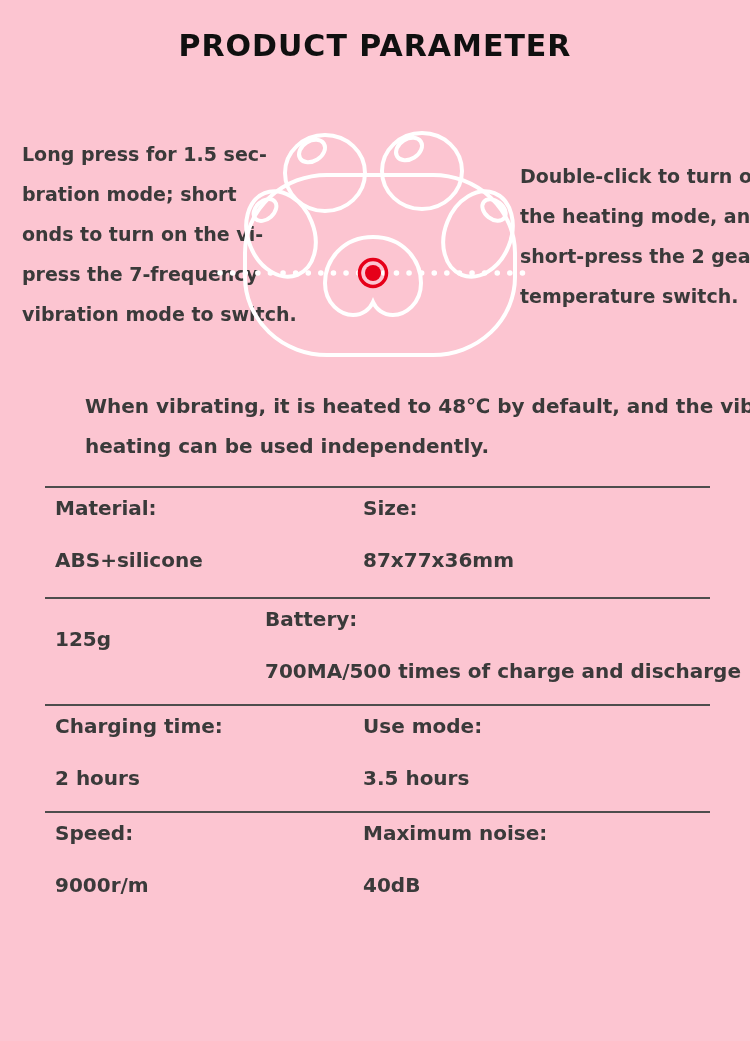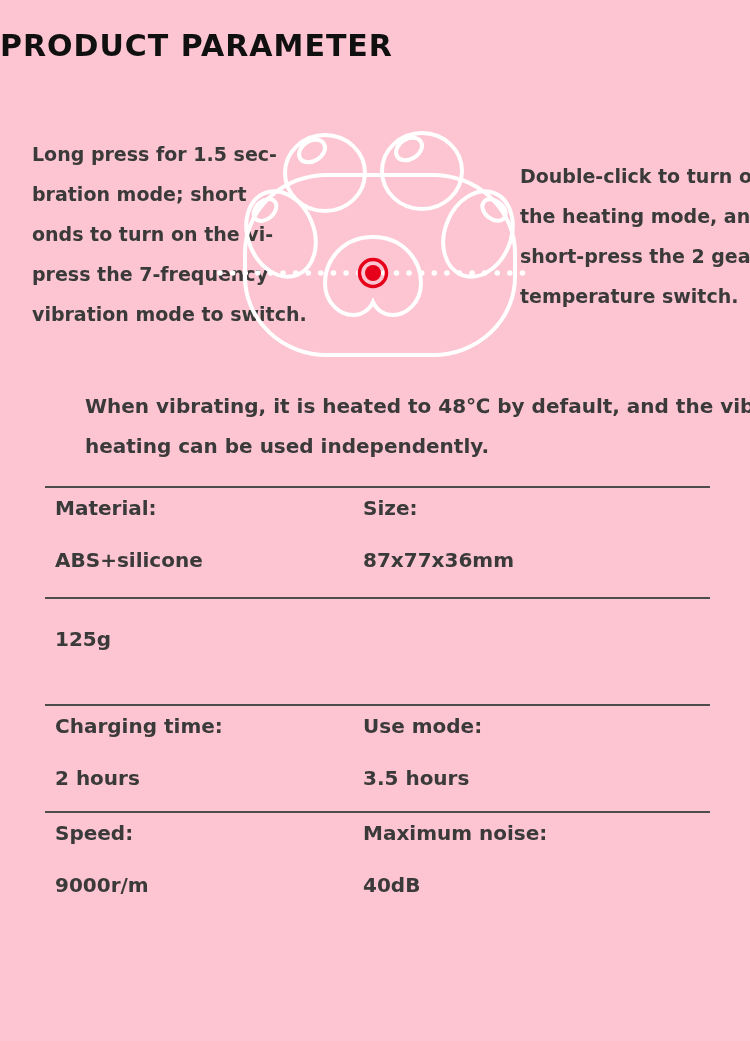--- a/index.html
+++ b/index.html
@@ -4,26 +4,26 @@
 <style>
   html,body { margin:0; padding:0; }
   .page {
     position:relative; width:750px; height:1041px; overflow:hidden;
     background:#fcc5d1;
     font-family:"DejaVu Sans","Liberation Sans",sans-serif;
     color:#3a3a3a;
   }
   .title {
     position:absolute; top:28px; left:0; width:100%; margin:0;
-    text-align:left; font-size:30px; font-weight:800;
+    text-align:center; font-size:30px; font-weight:800;
     color:#101010; letter-spacing:1px;
   }
   .callout { position:absolute; font-size:19px; font-weight:700; }
   .callout p { margin:0; height:40px; line-height:40px; white-space:nowrap; }
-  .callout-vibration { left:32px; top:134px; }
+  .callout-vibration { left:22px; top:134px; }
   .callout-heating  { left:520px; top:156px; }
   .note { position:absolute; left:85px; top:386px; font-size:20px; font-weight:700; }
   .note p { margin:0; height:40px; line-height:40px; white-space:nowrap; }
   .paw { position:absolute; left:215px; top:120px; }
   .specs { position:absolute; left:45px; top:486px; width:665px; }
   .spec-row { position:relative; border-top:2px solid #4d4d4d; height:109px; }
   .spec-row.r2, .spec-row.r3 { height:105px; }
   .spec-row.r4 { height:120px; }
   .cell { position:absolute; top:0; }
   .cell.c1 { left:10px; }
@@ -87,20 +87,24 @@
       <div class="cell c2">
         <p class="label">Size:</p>
         <p class="value">87x77x36mm</p>
       </div>
     </div>
 
     <div class="spec-row r2">
       <div class="cell c1">
         <p class="value">125g</p>
       </div>
+      <div class="cell c2">
+        <p class="label">Battery:</p>
+        <p class="value">700MA/500 times of charge and discharge</p>
+      </div>
     </div>
 
     <div class="spec-row r3">
       <div class="cell c1">
         <p class="label">Charging time:</p>
         <p class="value">2 hours</p>
       </div>
       <div class="cell c2">
         <p class="label">Use mode:</p>
         <p class="value">3.5 hours</p>

